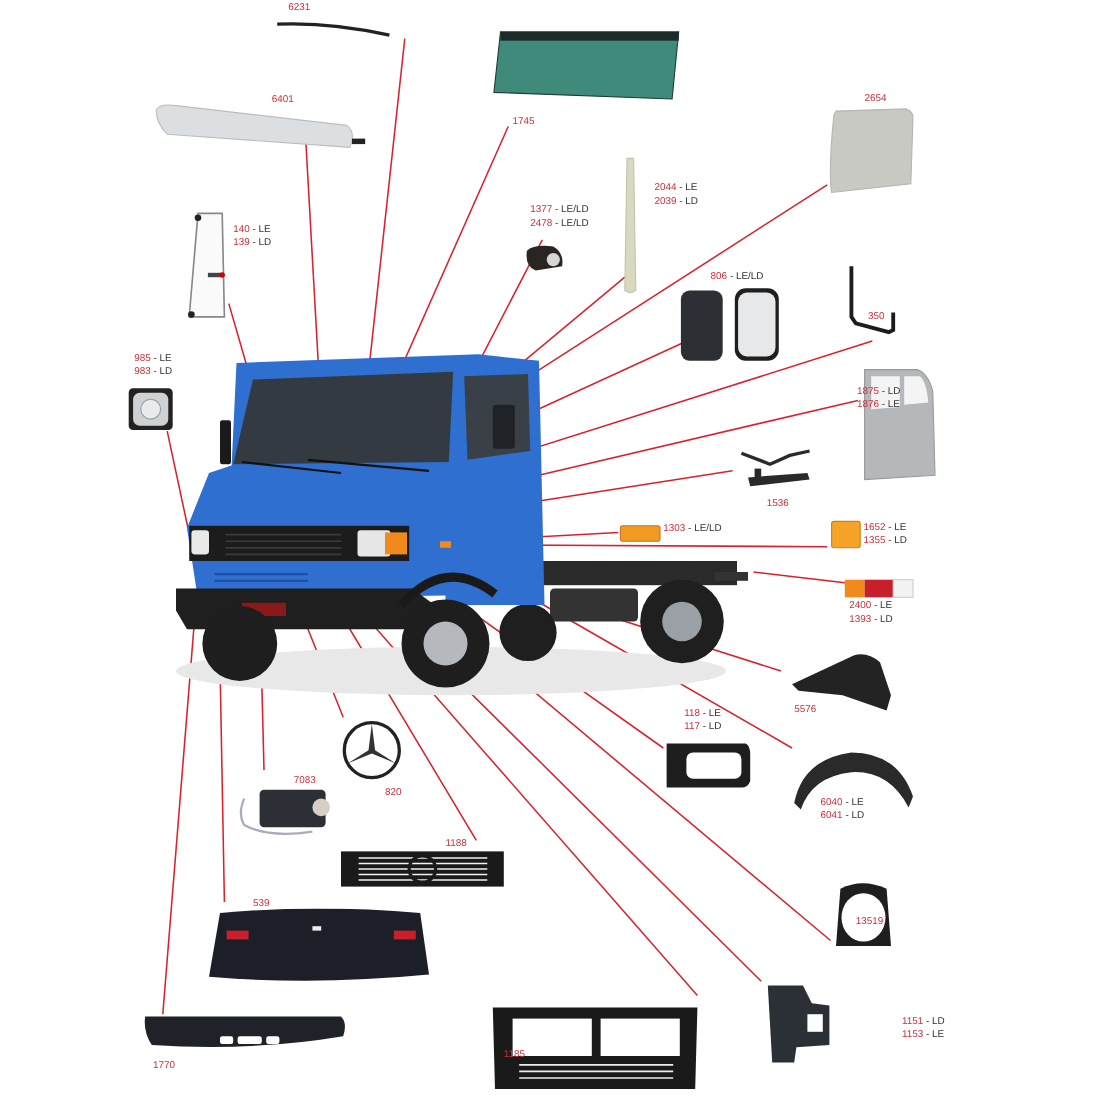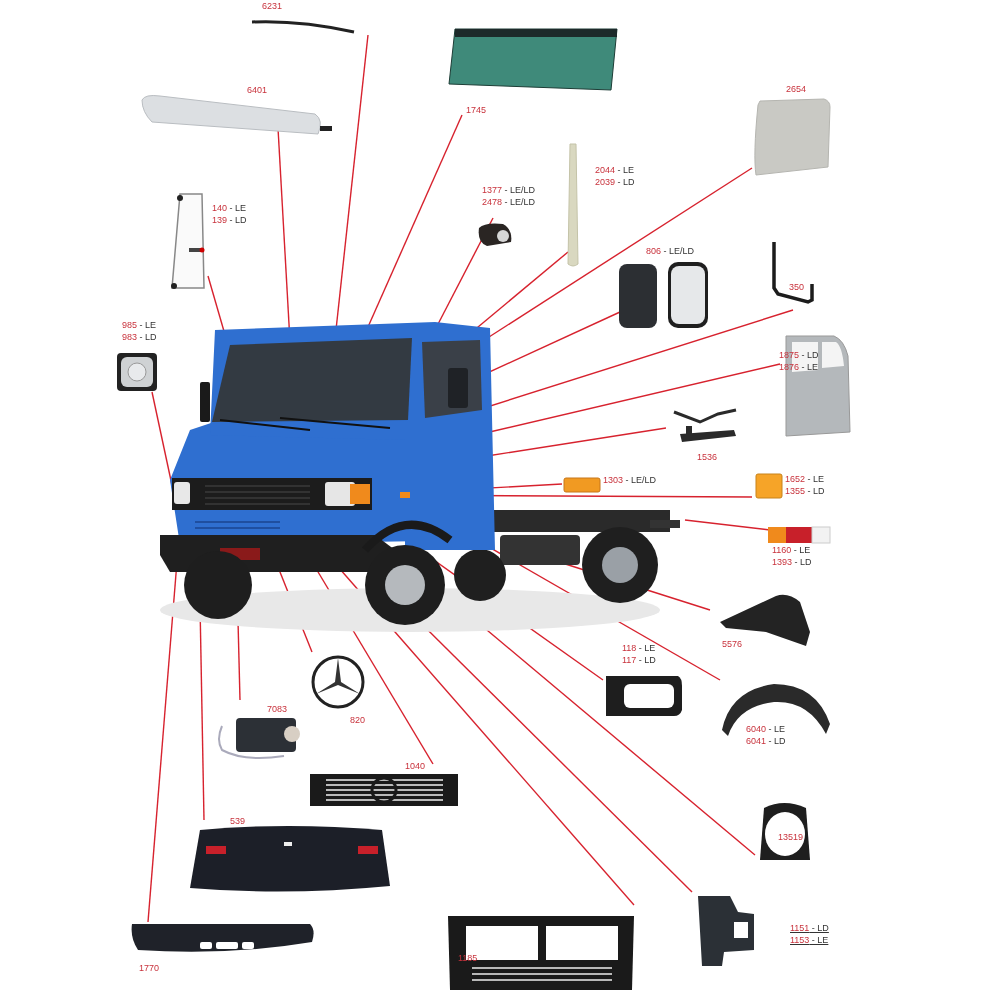--- a/index.html
+++ b/index.html
@@ -249,37 +249,37 @@
     <div><span class="num">1875</span><span class="sfx"> - LD</span></div>
     <div><span class="num">1876</span><span class="sfx"> - LE</span></div>
   </div>
   <div class="lbl" style="left:697px;top:451px;"><span class="num">1536</span></div>
   <div class="lbl" style="left:603px;top:474px;"><span class="num">1303</span><span class="sfx"> - LE/LD</span></div>
   <div class="lbl" style="left:785px;top:473px;">
     <div><span class="num">1652</span><span class="sfx"> - LE</span></div>
     <div><span class="num">1355</span><span class="sfx"> - LD</span></div>
   </div>
   <div class="lbl" style="left:772px;top:544px;">
-    <div><span class="num">1160</span><span class="sfx"> - LE</span></div>
+    <div><span class="num">2400</span><span class="sfx"> - LE</span></div>
     <div><span class="num">1393</span><span class="sfx"> - LD</span></div>
   </div>
   <div class="lbl" style="left:722px;top:638px;"><span class="num">5576</span></div>
   <div class="lbl" style="left:622px;top:642px;">
     <div><span class="num">118</span><span class="sfx"> - LE</span></div>
     <div><span class="num">117</span><span class="sfx"> - LD</span></div>
   </div>
   <div class="lbl" style="left:746px;top:723px;">
     <div><span class="num">6040</span><span class="sfx"> - LE</span></div>
     <div><span class="num">6041</span><span class="sfx"> - LD</span></div>
   </div>
   <div class="lbl" style="left:350px;top:714px;"><span class="num">820</span></div>
   <div class="lbl" style="left:267px;top:703px;"><span class="num">7083</span></div>
-  <div class="lbl" style="left:405px;top:760px;"><span class="num">1040</span></div>
+  <div class="lbl" style="left:405px;top:760px;"><span class="num">1188</span></div>
   <div class="lbl" style="left:778px;top:831px;"><span class="num">13519</span></div>
   <div class="lbl" style="left:214px;top:815px;padding-left:16px;"><span class="num">539</span></div>
   <div class="lbl" style="left:458px;top:952px;"><span class="num">1185</span></div>
-  <div class="lbl" style="left:790px;top:922px;text-decoration:underline;">
+  <div class="lbl" style="left:820px;top:922px;">
     <div><span class="num">1151</span><span class="sfx"> - LD</span></div>
     <div><span class="num">1153</span><span class="sfx"> - LE</span></div>
   </div>
   <div class="lbl" style="left:139px;top:962px;"><span class="num">1770</span></div>
 
 </div>
 
 </body></html>

